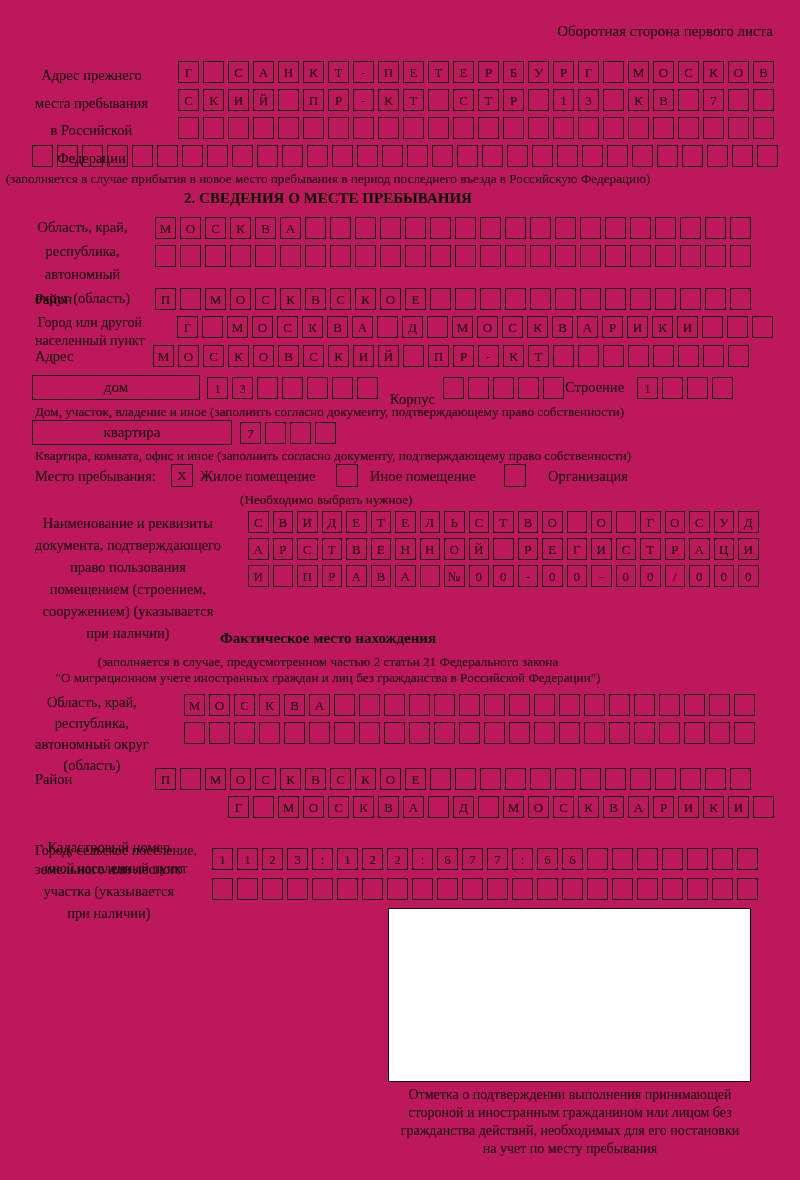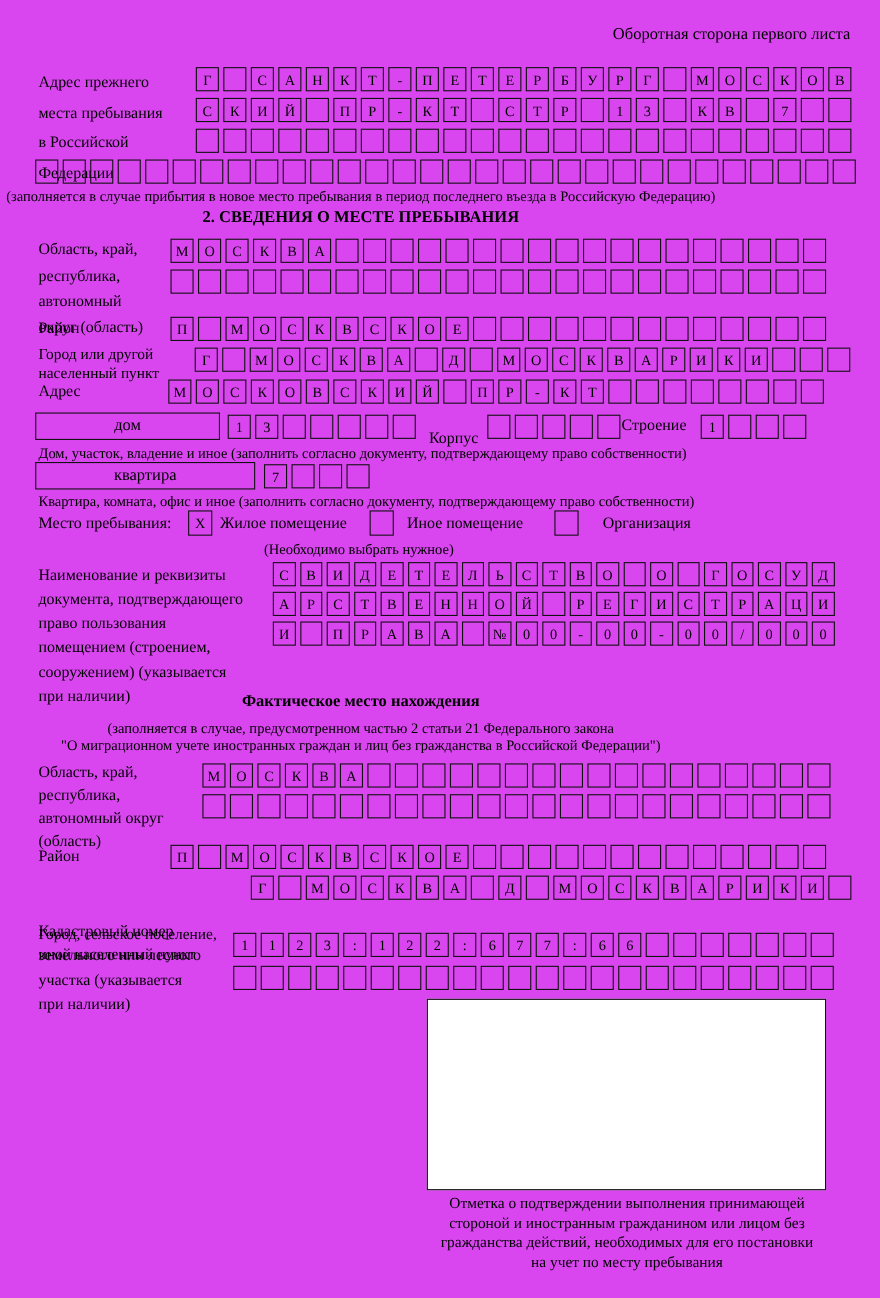--- a/index.html
+++ b/index.html
@@ -1,20 +1,20 @@
 <!DOCTYPE html>
 <html><head>
 <meta charset="utf-8">
 <style>
   * { box-sizing: border-box; margin: 0; padding: 0; }
   html,body { background:#fff; }
   body { font-family: "Liberation Serif", "DejaVu Serif", serif; color:#000; }
-  .page { position:relative; width:800px; height:1180px; background:#d946ef; overflow:hidden; }
+  .page { position:relative; width:800px; height:1180px; background:#be185d; overflow:hidden; }
   .abs { position:absolute; }
-  .lbl { font-size:14.5px; color:#000; white-space:pre-line; }
+  .lbl { font-size:14.5px; color:#000; white-space:pre-line;text-align:center; }
   .note { font-size:13.2px; color:#000; white-space:pre-line; }
   .ctr { width:656px; text-align:center; }
   .bold { font-weight:bold; }
   .cells { display:flex; gap:4px; }
   .cell { flex:0 0 21px; width:21px; height:22px; border:1.5px solid #111;
           display:flex; align-items:center; justify-content:center;
           font-size:13px; line-height:1; }
   .cells.narrow .cell { flex-basis:20.5px; width:20.5px; }
   .chk { width:22px; height:23px; border:1.5px solid #111;
          display:flex; align-items:center; justify-content:center; font-size:13px; }

